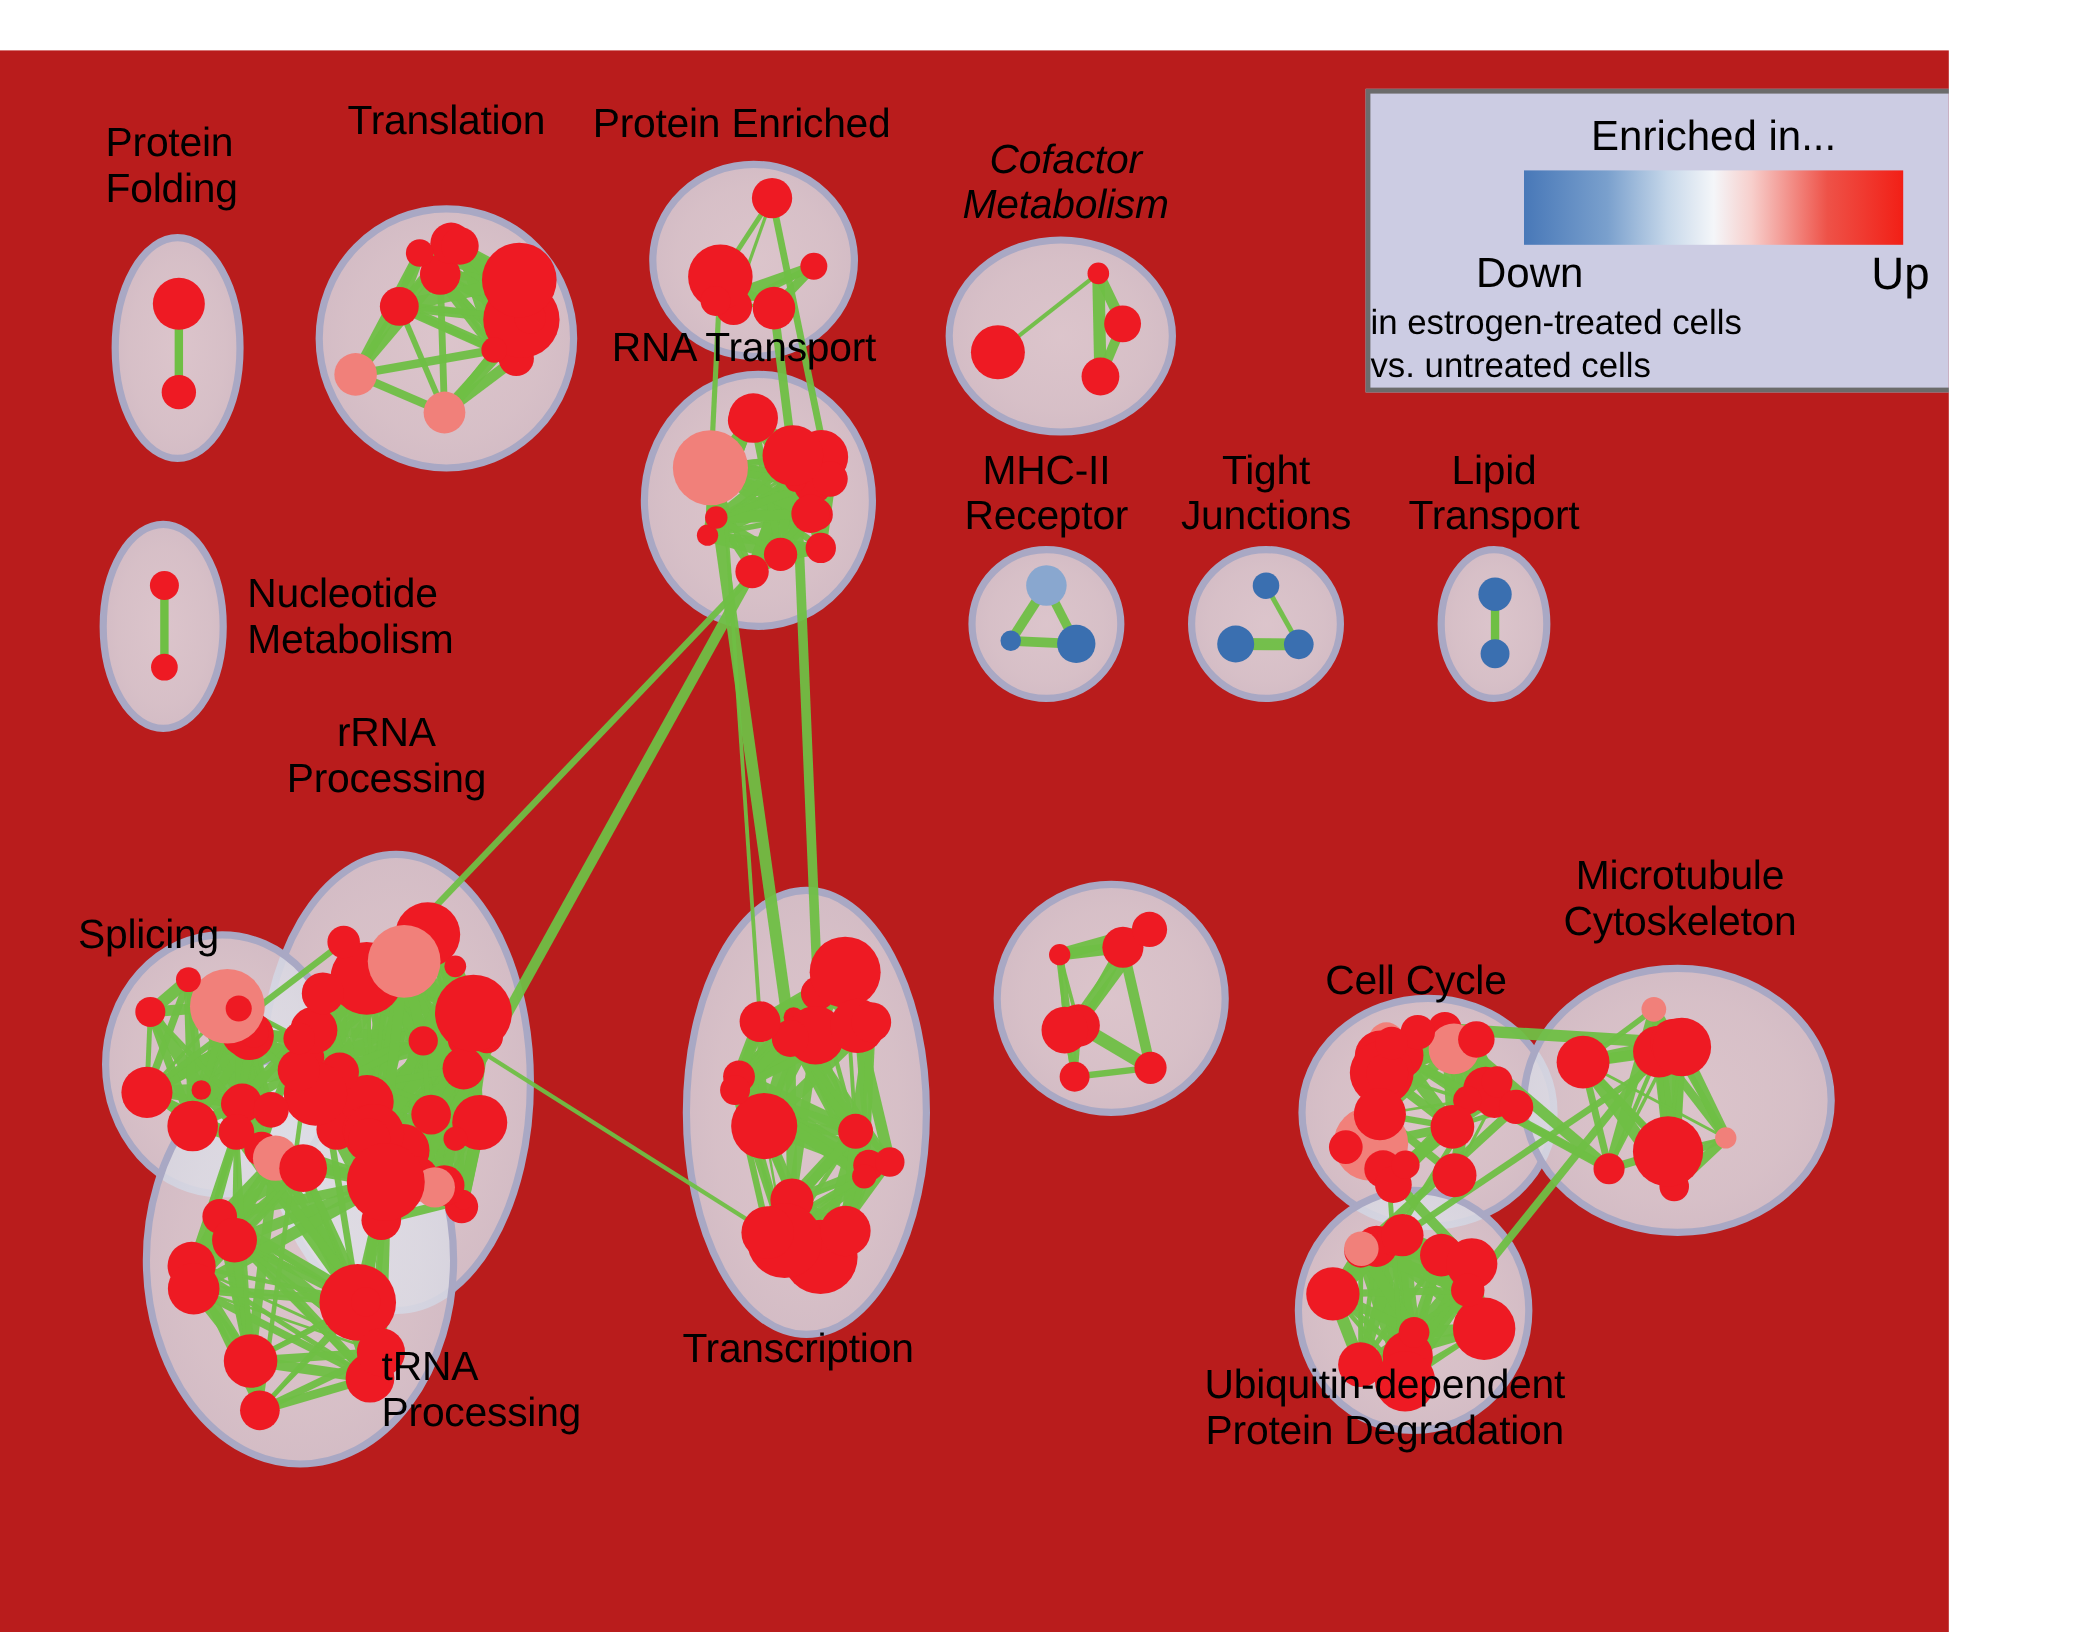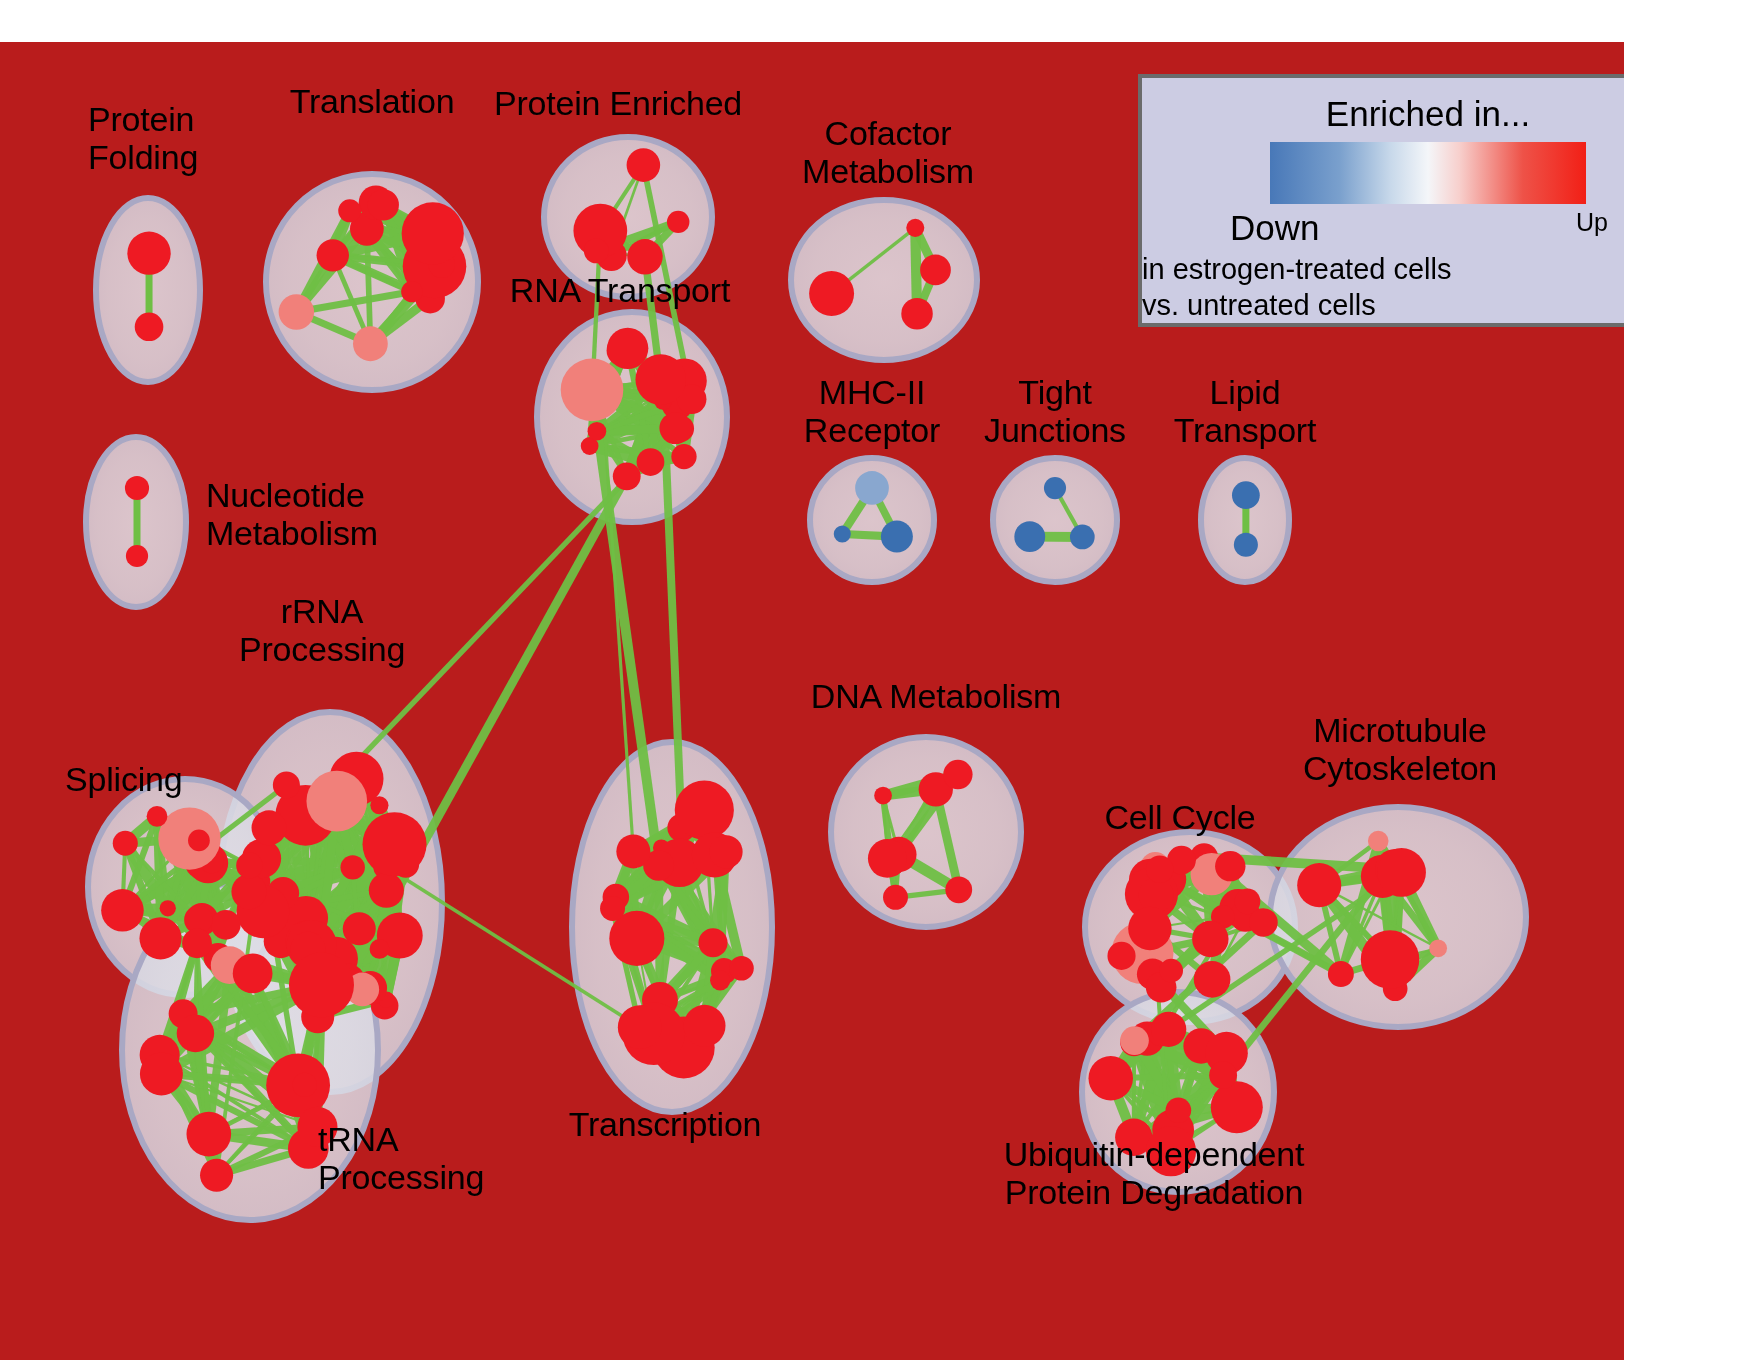--- a/index.html
+++ b/index.html
@@ -41,21 +41,21 @@
     margin:8px auto 0 auto;
     width:316px;height:62px;
     background:linear-gradient(to right,#4878b8 0%,#7aa0cd 22%,#c7d8ea 38%,#f4f6f9 50%,#f7cfcc 60%,#ee5248 80%,#f21f16 100%);
   }
   #legend .updown{
     position:relative;
     width:400px;margin:4px auto 0 auto;
     height:42px;
   }
   #legend .updown .d{position:absolute;left:2px;top:0;font-size:35px;}
-  #legend .updown .u{position:absolute;right:20px;top:0;font-size:25px;}
+  #legend .updown .u{position:absolute;right:20px;top:0;font-size:38px;}
   #legend .sub{
     text-align:left;font-size:29px;line-height:1.18;margin-top:2px;color:#000;
   }
 </style>
 </head>
 <body>
 
 <div id="stage">
 
   <svg id="net" viewBox="0 0 1750 1360" xmlns="http://www.w3.org/2000/svg">
@@ -1176,37 +1176,36 @@
         <circle cx="1170.9238781242" cy="1109.1808676822277" r="25.146508443402126" fill="#ee1a23"></circle>
         <circle cx="1134.4745413676758" cy="998.5967574080966" r="14.358077568933368" fill="#f1807a"></circle>
       </g>
   </svg>
 
   <div class="lbl" style="left:88px;top:58px;">Protein
 Folding</div>
   <div class="lbl center" style="left:372px;top:40px;">Translation</div>
   <div class="lbl center" style="left:618px;top:42px;">Protein Enriched</div>
   <div class="lbl center" style="left:620px;top:229px;">RNA Transport</div>
-  <div class="lbl center" style="left:888px;top:72px;text-align:center;">Cofactor
+  <div class="lbl center" style="left:888px;top:72px;text-align:center;font-style:italic;">Cofactor
 Metabolism</div>
   <div class="lbl" style="left:206px;top:434px;">Nucleotide
 Metabolism</div>
   <div class="lbl center" style="left:872px;top:331px;">MHC-II
 Receptor</div>
   <div class="lbl center" style="left:1055px;top:331px;">Tight
 Junctions</div>
   <div class="lbl center" style="left:1245px;top:331px;">Lipid
 Transport</div>
   <div class="lbl center" style="left:322px;top:550px;">rRNA
 Processing</div>
   <div class="lbl" style="left:65px;top:718px;">Splicing</div>
   <div class="lbl" style="left:318px;top:1078px;">tRNA
 Processing</div>
   <div class="lbl center" style="left:665px;top:1063px;">Transcription</div>
-  <div class="lbl center" style="left:936px;top:635px;">DNA Metabolism</div>
   <div class="lbl center" style="left:1180px;top:756px;text-align:center;">Cell Cycle</div>
   <div class="lbl center" style="left:1400px;top:669px;">Microtubule
 Cytoskeleton</div>
   <div class="lbl center" style="left:1154px;top:1093px;">Ubiquitin-dependent
 Protein Degradation</div>
 
   <div id="legend">
     <div class="lgtitle">Enriched in...</div>
     <div class="bar"></div>
     <div class="updown">

